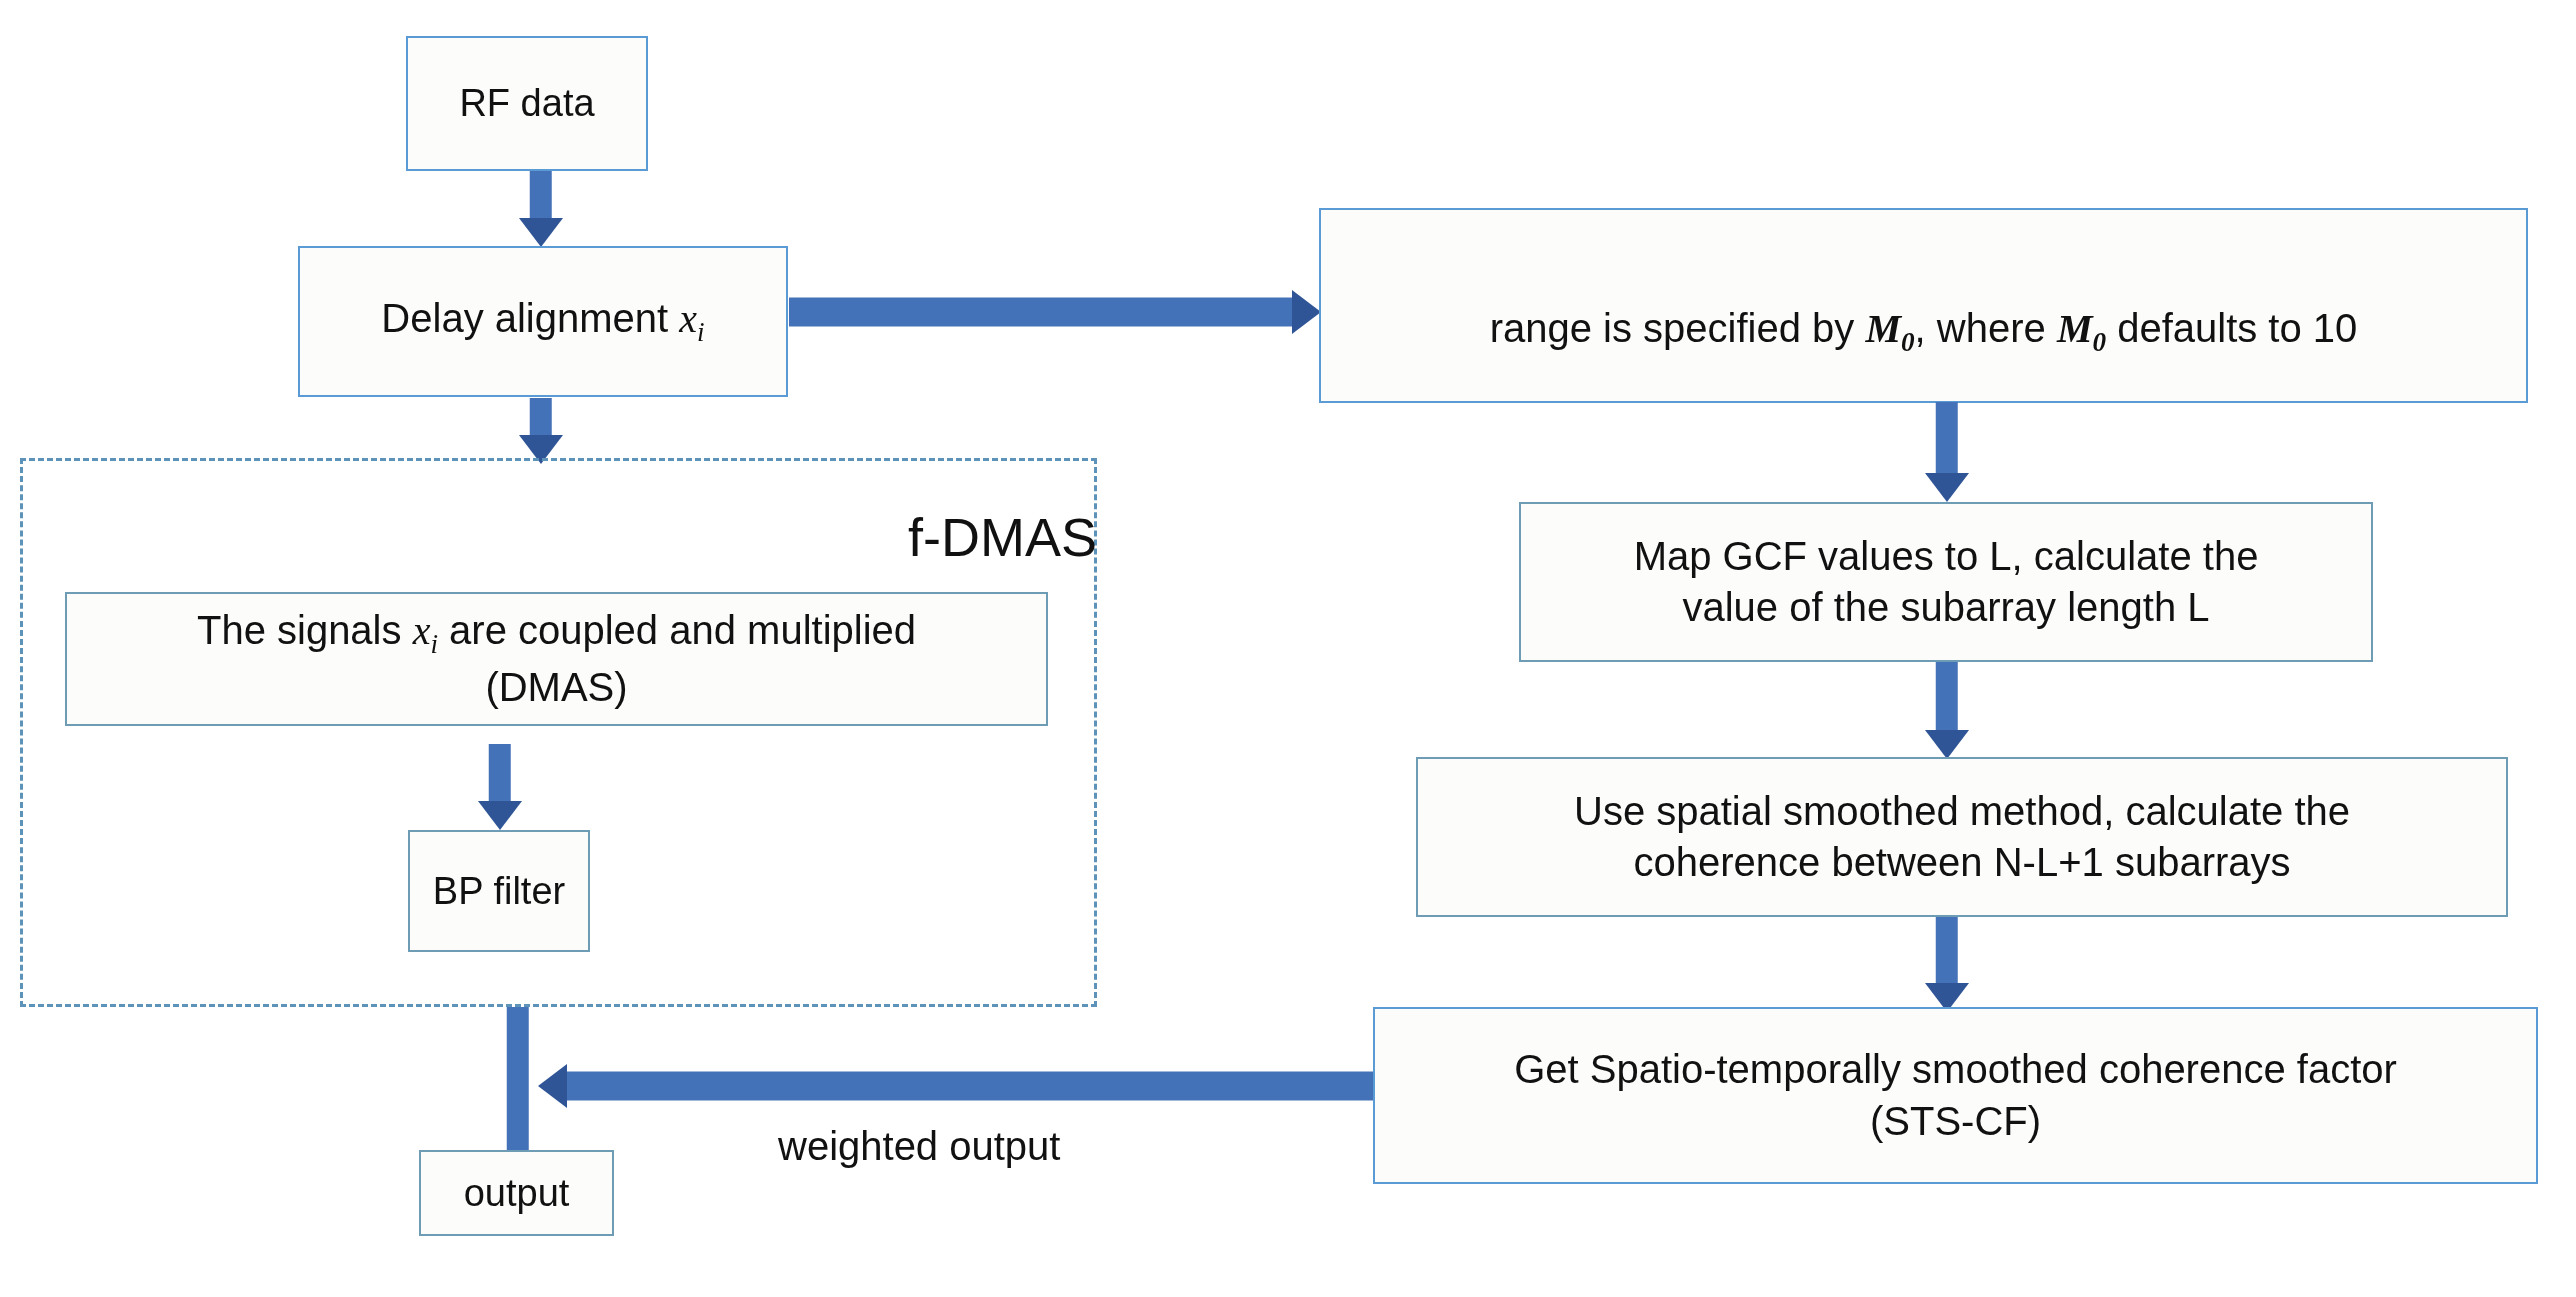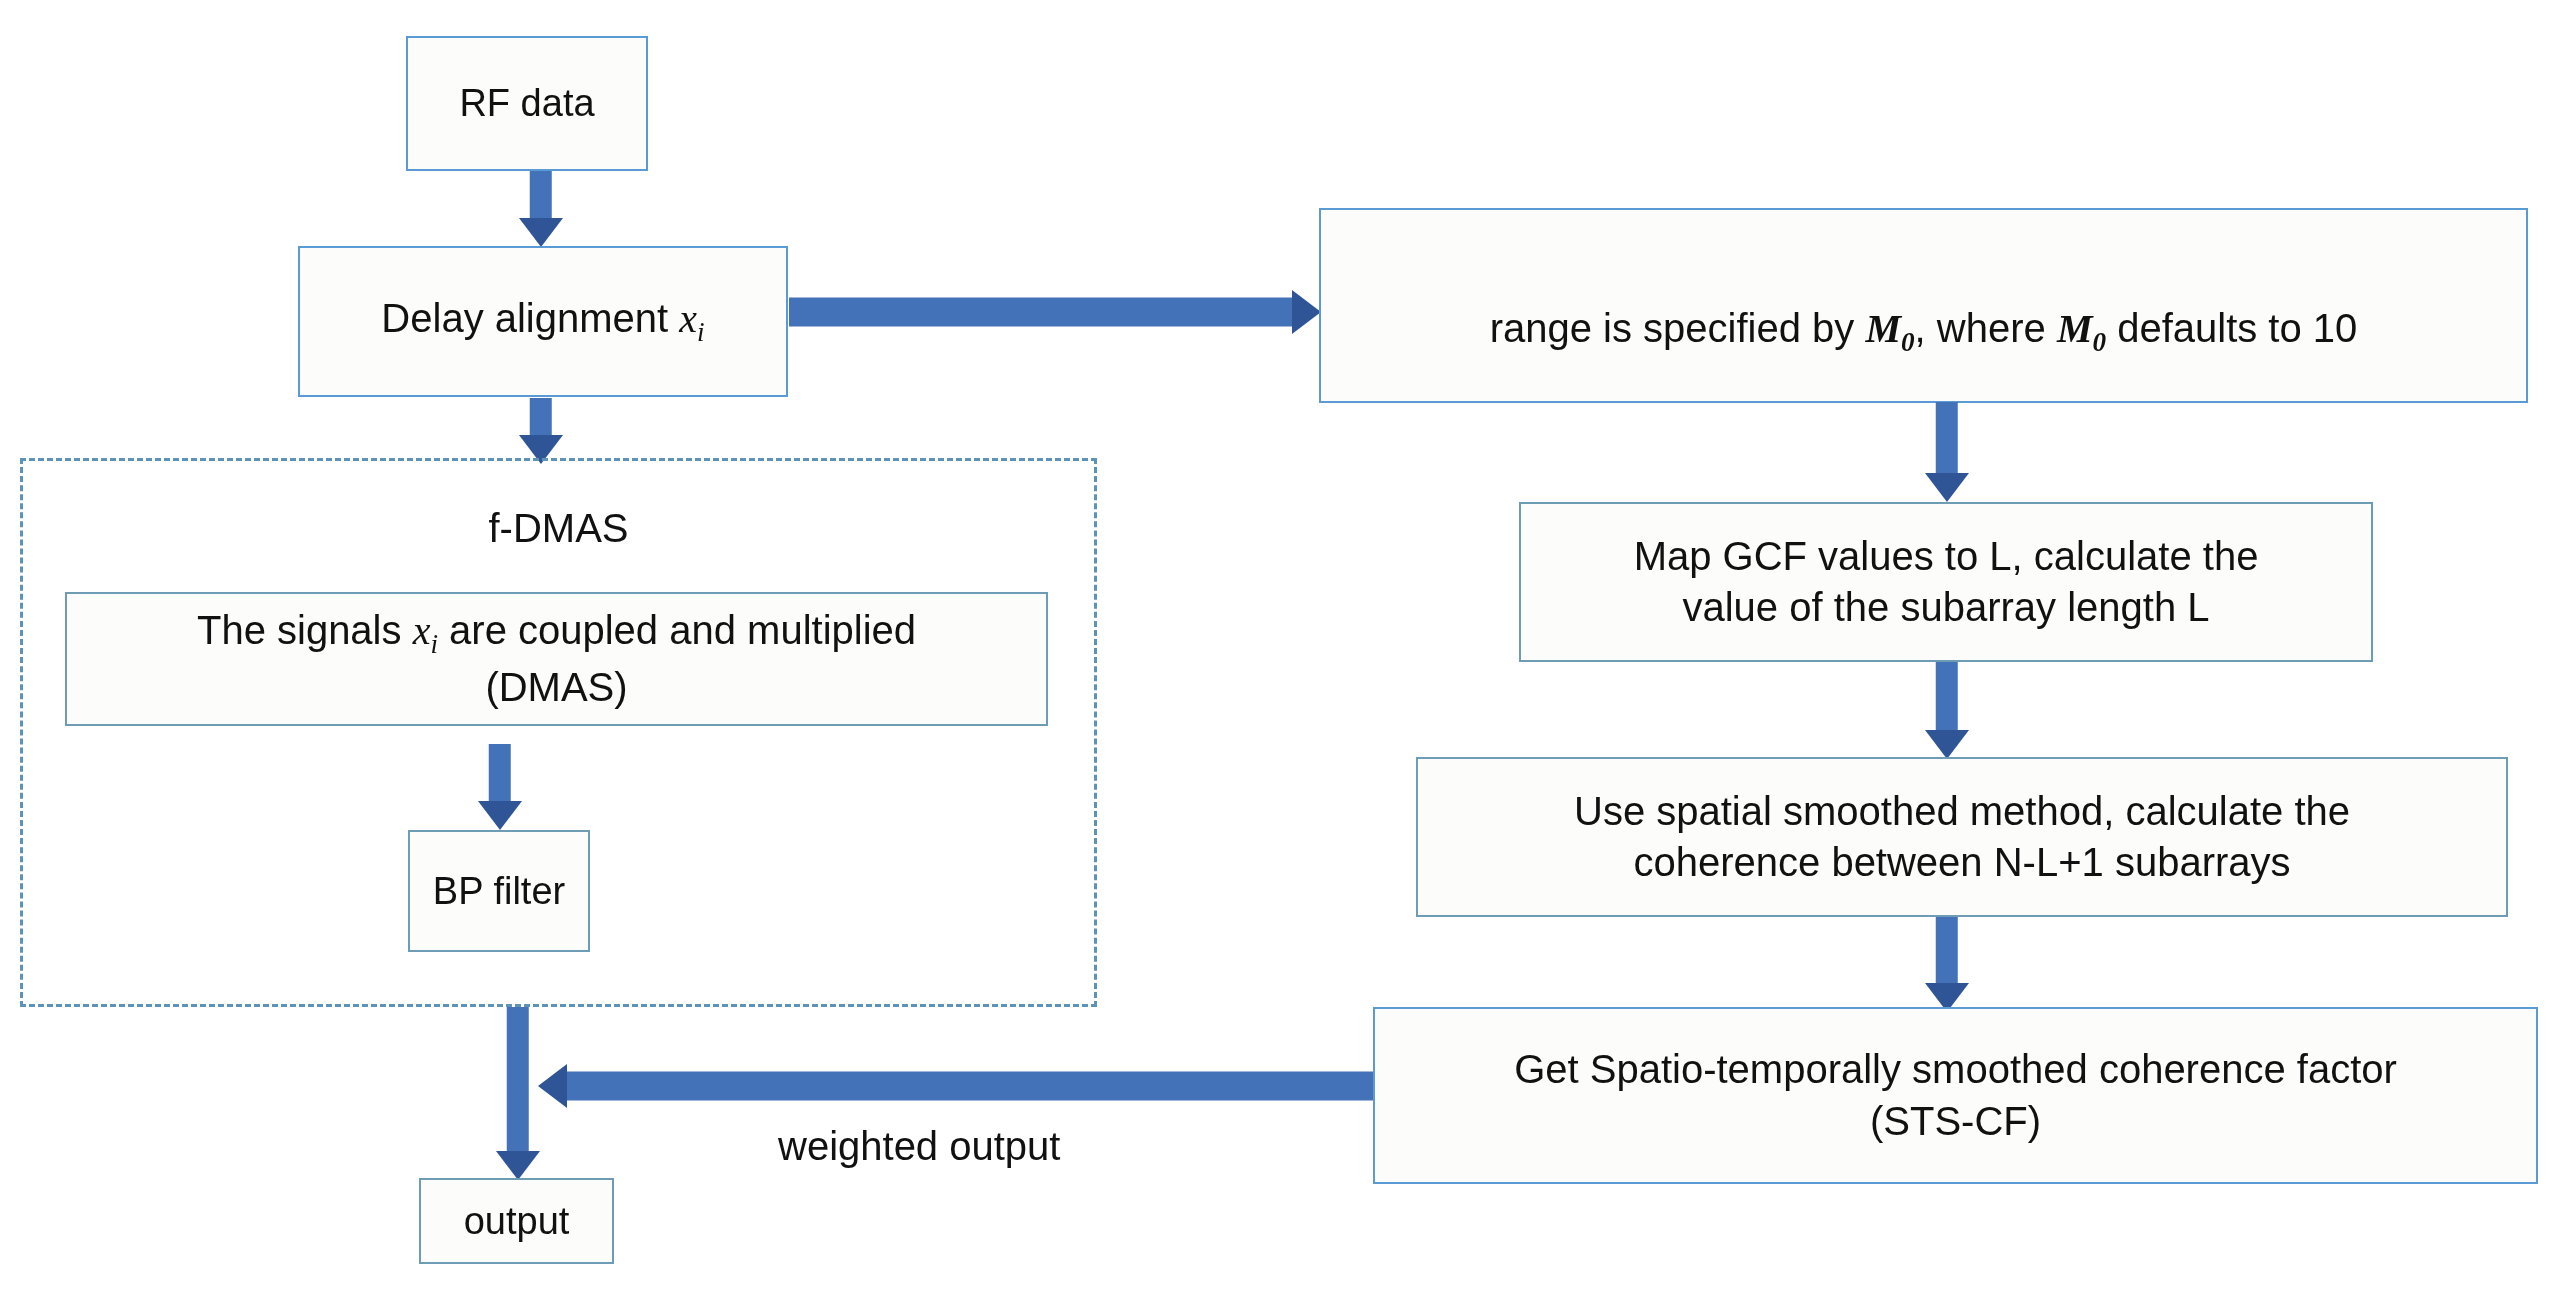--- a/index.html
+++ b/index.html
@@ -91,21 +91,21 @@
     <div class="head"></div>
   </div>
 
   <div class="arrow down" style="left:517px; top:398px; width:47px; height:66px;">
     <div class="shaft" style="width:22.5px; height:40px;"></div>
     <div class="head"></div>
   </div>
 
   <div class="dashbox" style="left:20px; top:458px; width:1077px; height:549px;"></div>
 
-  <div class="dashlabel" style="left:20px; top:506px; width:1077px; text-align:center; font-size:40px;">f-DMAS</div>
+  <div class="dashlabel" style="left:20px; top:506px; width:1077px; text-align:right; font-size:54px;">f-DMAS</div>
 
   <div class="box greyish" style="left:65px; top:592px; width:983px; height:134px; font-size:40px;">
     <span class="txt">
       <span>The signals </span><span class="xvar">x</span><span class="sub xvar">i</span><span> are coupled and multiplied</span><br>
       <span>(DMAS)</span>
     </span>
   </div>
 
   <div class="arrow down" style="left:476px; top:744px; width:47px; height:86px;">
     <div class="shaft" style="width:22.5px; height:59px;"></div>
@@ -114,21 +114,21 @@
 
   <div class="box greyish" style="left:408px; top:830px; width:182px; height:122px; font-size:38px;">
     <span class="txt">BP filter</span>
   </div>
 
   <div class="arrow down" style="left:494px; top:1007px; width:47px; height:173px;">
     <div class="shaft" style="width:22.5px; height:145px;"></div>
     <div class="head"></div>
   </div>
 
-  <div class="box greyish" style="left:419px; top:1178px; width:195px; height:86px; font-size:38px;">
+  <div class="box greyish" style="left:419px; top:1150px; width:195px; height:86px; font-size:38px;">
     <span class="txt">output</span>
   </div>
 
   <div class="box" style="left:1319px; top:208px; width:1209px; height:195px; font-size:40px;">
     <span class="txt">
       <br>
       <span>range is specified by </span><span class="mvar">M</span><span class="sub mvar">0</span><span>, where </span><span class="mvar">M</span><span class="sub mvar">0</span><span> defaults to 10</span>
     </span>
   </div>
 

